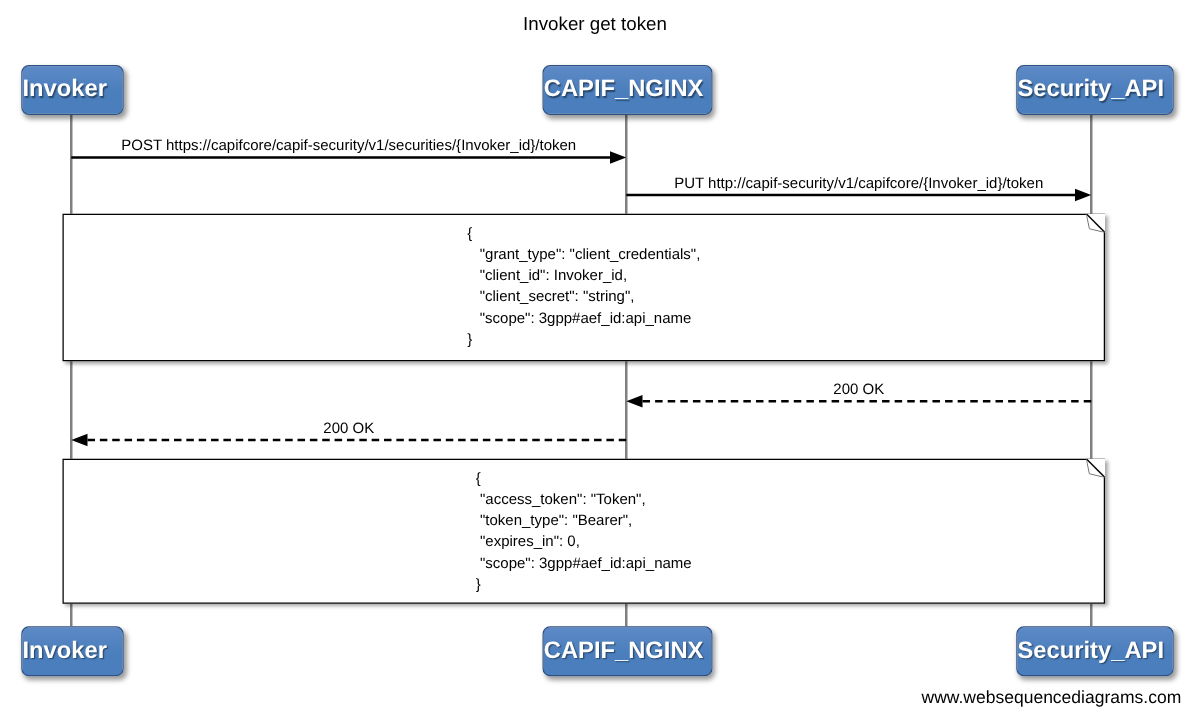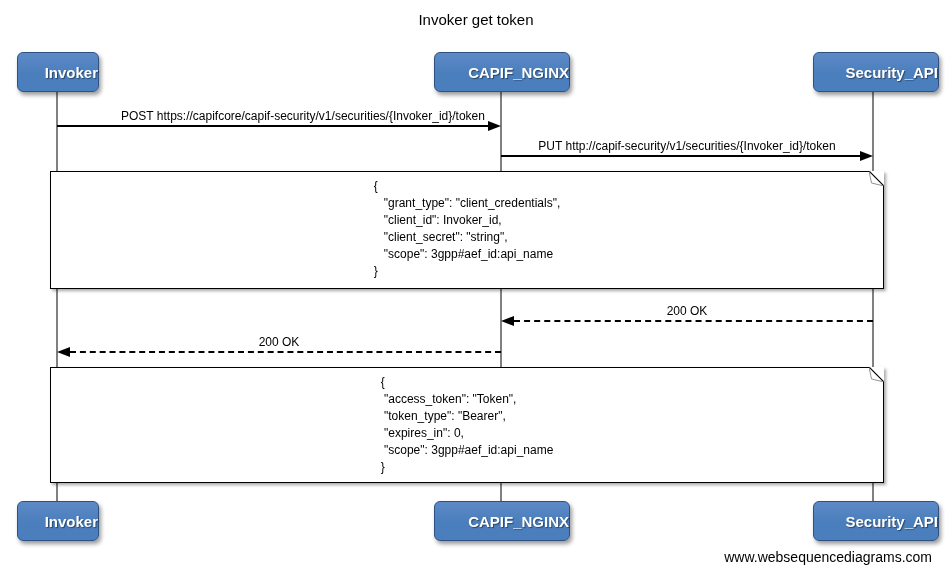--- a/index.html
+++ b/index.html
@@ -12,22 +12,22 @@
     font-size:15px;font-weight:normal;
   }
   .lifeline{
     position:absolute;top:92px;height:409px;width:2px;
     background:var(--lifeline,#808080);
   }
   .actor{
     position:absolute;height:38px;border:1px solid var(--actor-border,#2e5181);
     border-radius:6px;
     background:linear-gradient(180deg,var(--actor-fill-light,#5d8ac6) 0%,var(--actor-fill,#4a7ebc) 55%);
-    color:var(--actor-text,#ffffff);font-size:15px;font-weight:bold;
-    display:flex;align-items:center;justify-content:flex-end;
+    color:var(--actor-text,#ffffff);font-size:19px;font-weight:bold;
+    display:flex;align-items:center;justify-content:flex-start;
     box-shadow:2px 3px 4px rgba(0,0,0,0.40);
     text-shadow:1px 1px 1px rgba(0,0,0,0.45);
     z-index:4;
   }
   .msg-label{
     position:absolute;text-align:center;font-size:12px;height:16px;line-height:16px;
     z-index:2;white-space:nowrap;
   }
   .msg-line-solid{position:absolute;height:0;border-top:2px solid var(--line,#000);z-index:2;}
   .msg-line-dashed{position:absolute;height:0;border-top:2px dashed var(--line,#000);z-index:2;}
@@ -46,21 +46,21 @@
     border:1px solid #000;box-shadow:2px 2px 3px rgba(0,0,0,0.35);
     z-index:3;text-align:center;
   }
   .note pre{
     display:inline-block;text-align:left;margin:6px 0 0 0;
     font-family:"Liberation Sans","DejaVu Sans",sans-serif;
     font-size:12px;line-height:17px;white-space:pre;
   }
   .dogear{position:absolute;top:-1px;right:-1px;z-index:5;}
   .footer{
-    position:absolute;top:549px;right:20px;font-size:14px;z-index:2;text-align:right;
+    position:absolute;top:549px;right:7px;font-size:14px;z-index:2;text-align:right;
   }
 </style>
 </head>
 <body>
 
 <div class="stage">
 
   <div class="title">Invoker get token</div>
 
   <div class="lifeline" style="left:56px;"></div>
@@ -70,25 +70,25 @@
   <div class="actor" style="left:17px;top:52px;width:80px;">
       <span>Invoker</span>
     </div>
   <div class="actor" style="left:434px;top:52px;width:134px;">
       <span>CAPIF_NGINX</span>
     </div>
   <div class="actor" style="left:813px;top:52px;width:124px;">
       <span>Security_API</span>
     </div>
 
-  <div class="msg-label" style="left:57px;top:108px;width:444px;padding-left:24px;">POST https://capifcore/capif-security/v1/securities/{Invoker_id}/token</div>
+  <div class="msg-label" style="left:57px;top:108px;width:444px;">POST https://capifcore/capif-security/v1/securities/{Invoker_id}/token</div>
   <div class="msg-line-solid" style="left:57px;top:125px;width:431px;"></div>
   <div class="arrow-right" style="left:488px;top:121px;"></div>
 
-  <div class="msg-label" style="left:501px;top:138px;width:372px;">PUT http://capif-security/v1/securities/{Invoker_id}/token</div>
+  <div class="msg-label" style="left:501px;top:138px;width:372px;">PUT http://capif-security/v1/capifcore/{Invoker_id}/token</div>
   <div class="msg-line-solid" style="left:501px;top:155px;width:359px;"></div>
   <div class="arrow-right" style="left:860px;top:151px;"></div>
 
   <div class="note" style="top:171px;height:116px;">
     <svg class="dogear" width="15" height="15" viewBox="0 0 15 15">
       <polygon points="0,0 15,0 15,15" fill="#ffffff"></polygon>
       <path d="M0,0 L15,15" stroke="#000000" stroke-width="1.2" fill="none"></path>
       <path d="M0,0 L2.5,12 L15,15" stroke="#777777" stroke-width="0.8" fill="none"></path>
     </svg>
     <pre>{

